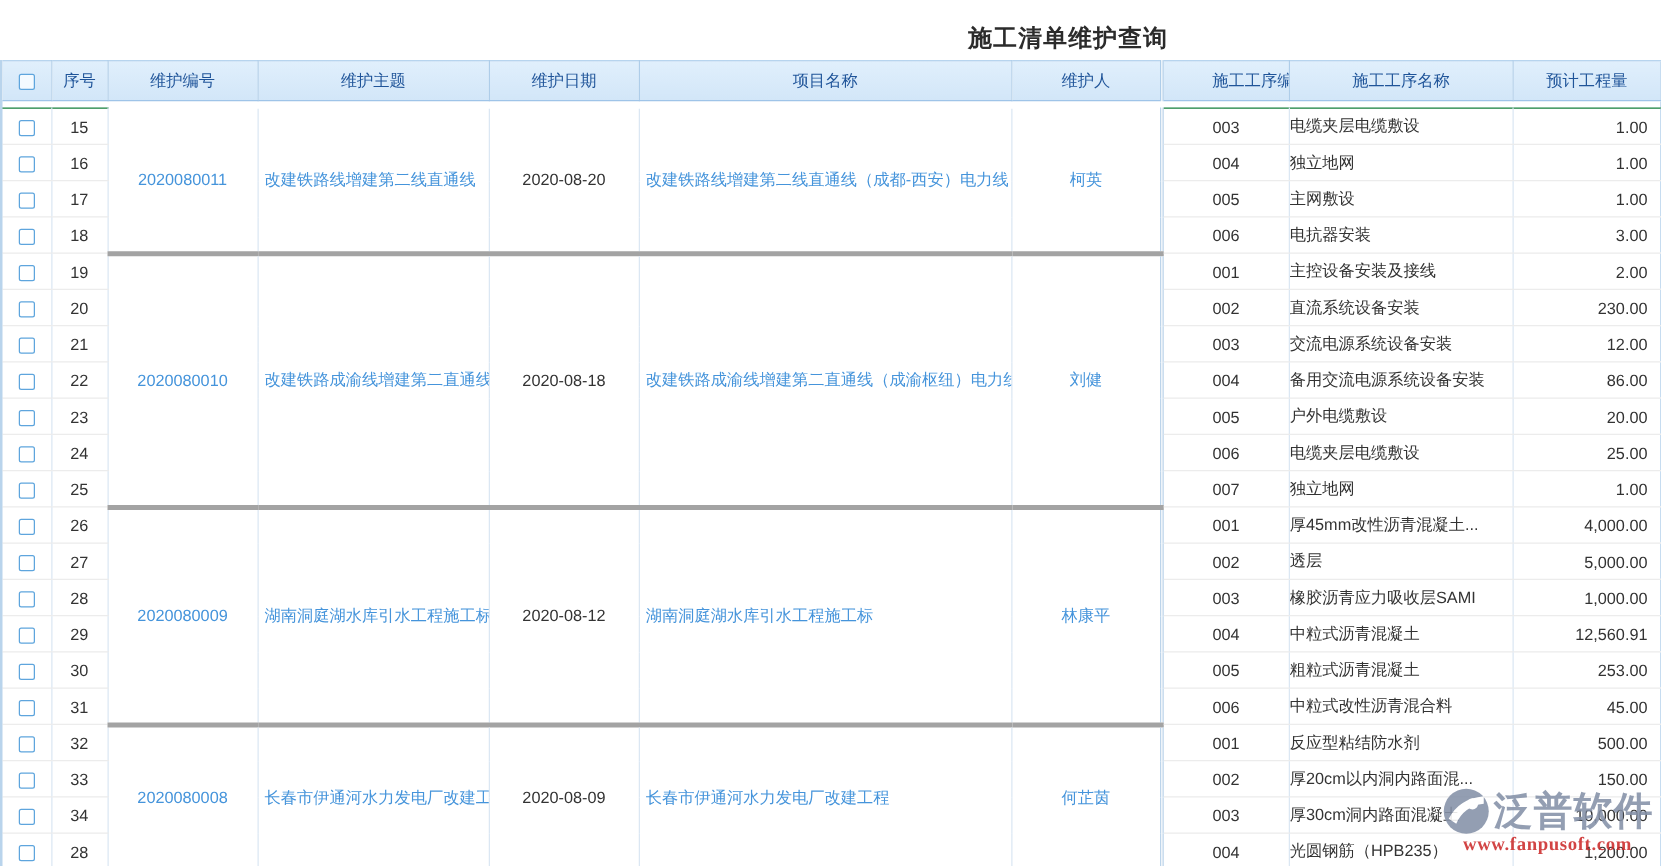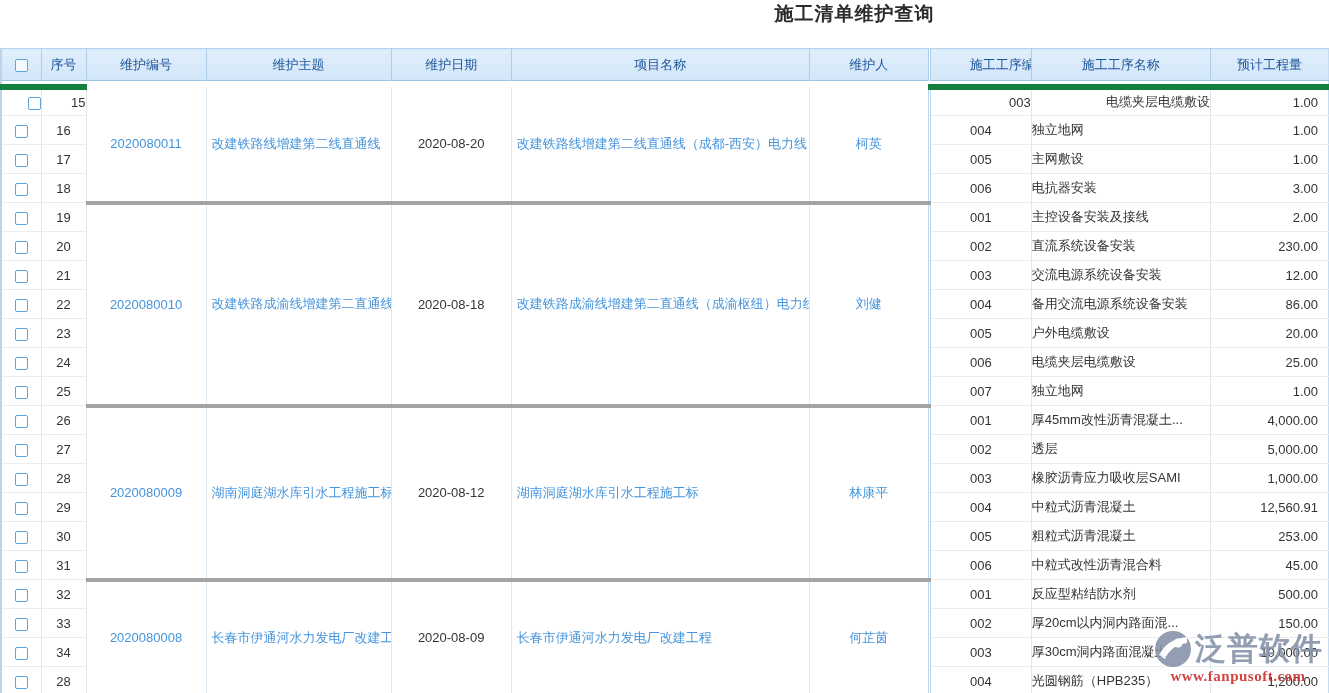--- a/index.html
+++ b/index.html
@@ -2,21 +2,21 @@
 <html><head>
 <meta charset="utf-8">
 <style>
   * { margin:0; padding:0; box-sizing:border-box; }
   html,body { background:#fff; font-family:"Liberation Sans","DejaVu Sans",sans-serif; }
   #screen {
     position:relative; width:1329px; height:693px; background:#fff; overflow:hidden;
   }
   
   .page-title {
-    position:absolute; top:1px; left:0; width:100%; text-align:center;
+    position:absolute; top:18px; left:0; width:100%; text-align:center;
     padding-left:380px; font-size:19px; font-weight:bold; color:#2b2b2b;
     letter-spacing:1px;
   }
   
   table.grid {
     position:absolute; top:48px; left:0; width:1329px;
     border-collapse:collapse; table-layout:fixed;
     font-size:13px; color:#333;
     border-left:2px solid #b9d4ec; border-right:1px solid #c6dcf0;
   }
@@ -33,21 +33,21 @@
     background:#fff; text-align:center;
   }
   .grid tr.spacer td { height:6px; border:none; background:#fff; }
   .grid td.merged { border-bottom:4px solid #a3a3a3; }
   .grid td.subject, .grid td.project { text-align:left; padding:0 4px 0 5px; }
   .grid td.procname { text-align:left; padding-left:0; }
   .grid td.qty { text-align:right; padding-right:10px; }
   .grid td.qty:last-child, .grid td:last-child { border-right:none; }
   .grid td.procno { border-left:3px double #bcd4ea; }
   .grid th.procno-h { border-left:3px double #aecde9;padding-left:39px; }
-  .grid td.top-edge { border-top:6px solid #15803d;text-align:right; }
+  .grid td.top-edge { border-top:1px solid #15803d; }
   .link { color:#4594db; cursor:pointer; }
   
   .cbx {
     display:inline-block; width:13px; height:13px; background:#fff;
     border:1px solid #5ea5dd; border-radius:2px; vertical-align:middle; cursor:pointer;
   }
   th .cbx { background:#f4faff; }
   
   .watermark {
     position:absolute; right:6px; bottom:8px; z-index:5; pointer-events:none;

